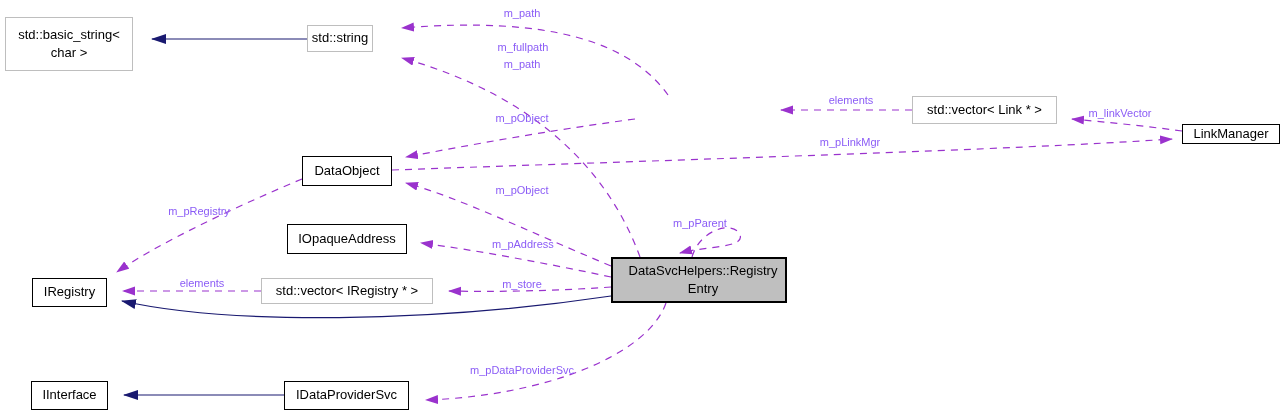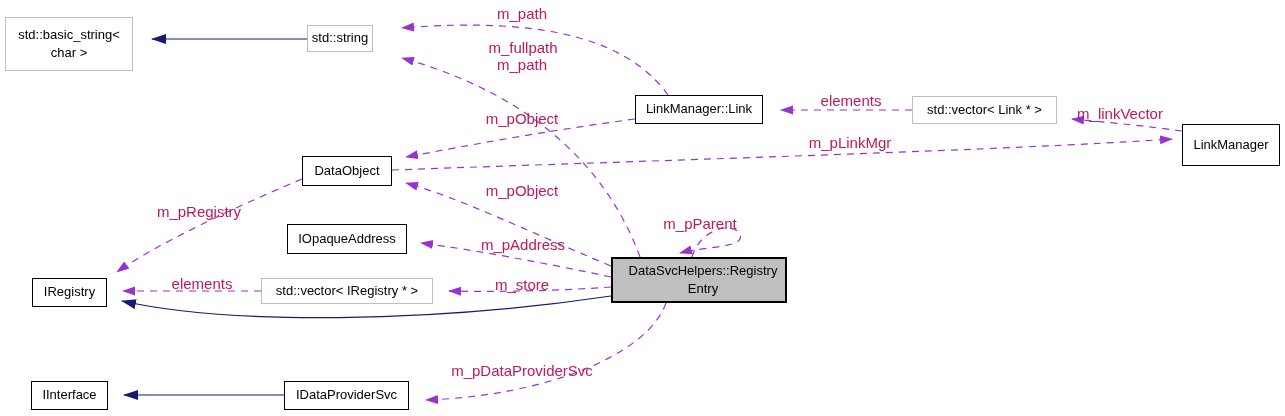--- a/index.html
+++ b/index.html
@@ -19,21 +19,21 @@
     box-sizing:border-box;
     font-size:13px;color:#000000;line-height:1.4;
     white-space:nowrap;
     z-index:2;
   }
   .node.external{border-color:#bebebe;}
   .node.highlight{background:#bfbfbf;border-width:2px;padding-left:8px;}
   .elabel{
     position:absolute;
     transform:translate(-50%,-50%);
-    font-size:15px;color:#be185d;
+    font-size:11px;color:#8b5cf6;
     white-space:nowrap;
     z-index:3;
   }
 </style>
 </head>
 <body>
 
 <div id="canvas">
 
   <svg id="edges" width="1285" height="416" viewBox="0 0 1285 416">
@@ -67,29 +67,26 @@
 
   <div class="node external" style="left:5px;top:17px;width:128px;height:54px">
     <span>std::basic_string&lt;</span>
     <span>char &gt;</span>
   </div>
 
   <div class="node external" style="left:307px;top:25px;width:66px;height:27px">
     <span>std::string</span>
   </div>
 
-  <div class="node" style="left:635px;top:95px;width:128px;height:29px">
-    <span>LinkManager::Link</span>
-  </div>
 
   <div class="node external" style="left:912px;top:96px;width:145px;height:28px">
     <span>std::vector&lt; Link * &gt;</span>
   </div>
 
-  <div class="node" style="left:1182px;top:124px;width:98px;height:42px">
+  <div class="node" style="left:1182px;top:124px;width:98px;height:20px">
     <span>LinkManager</span>
   </div>
 
   <div class="node" style="left:302px;top:156px;width:90px;height:30px">
     <span>DataObject</span>
   </div>
 
   <div class="node" style="left:287px;top:224px;width:120px;height:30px">
     <span>IOpaqueAddress</span>
   </div>

